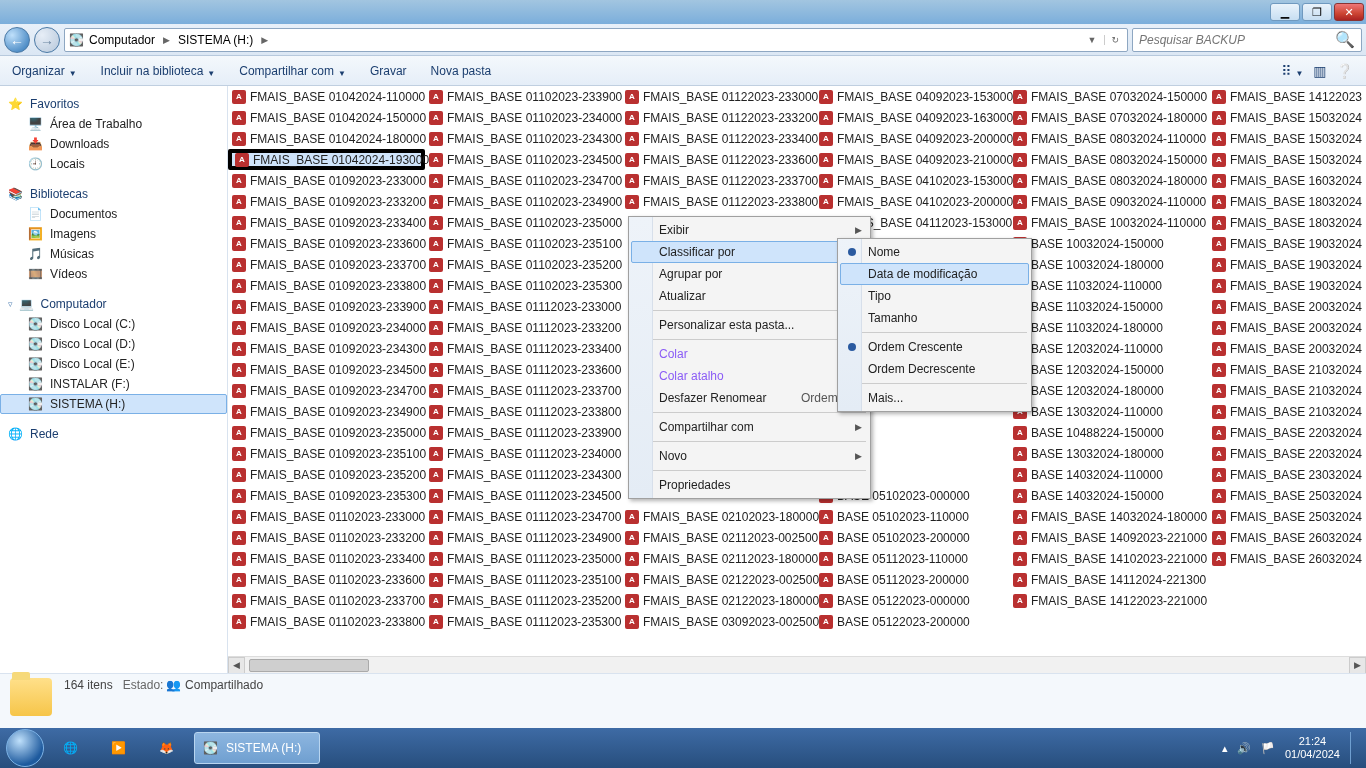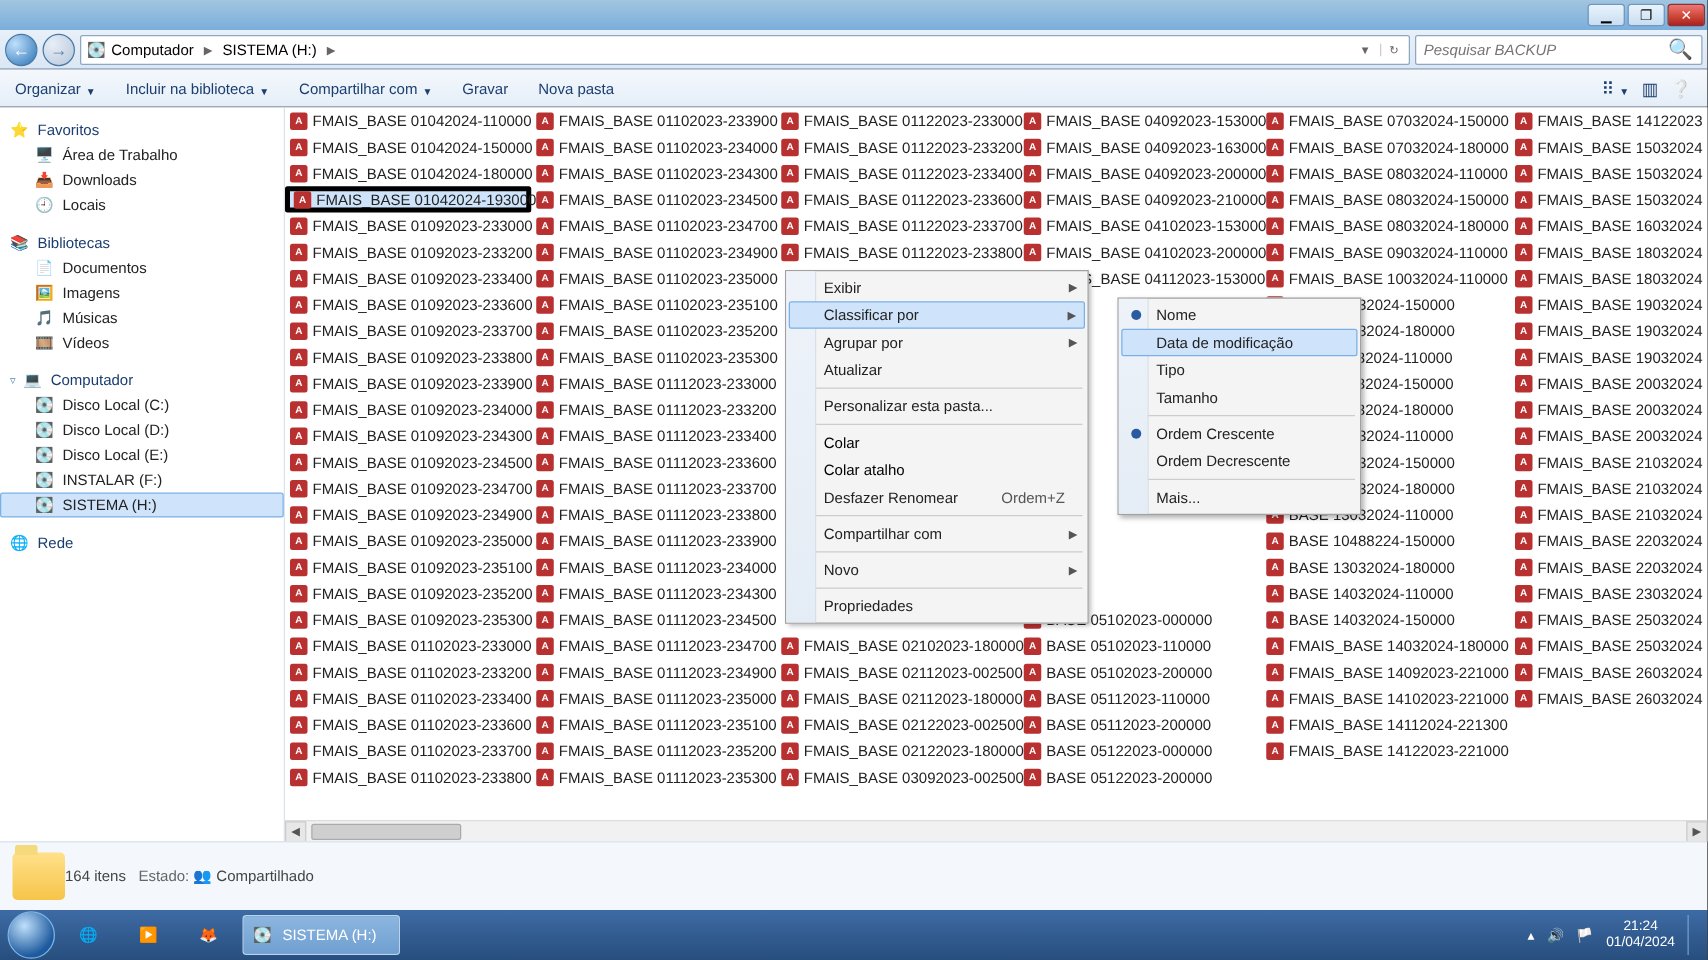--- a/index.html
+++ b/index.html
@@ -71,31 +71,31 @@
   .hscroll .btn { width:17px; height:17px; background:#e7e7e7; border:1px solid #ccc; display:flex; align-items:center; justify-content:center; font-size:9px; color:#555;}
   .hscroll .track { flex:1; height:17px; position:relative;}
   .hscroll .thumb { position:absolute; left:4px; top:2px; width:120px; height:13px; background:#cfcfcf; border:1px solid #aaa; border-radius:2px;}
   
   .ctxmenu {
     position:absolute; background:#f4f4f4; border:1px solid #a0a0a0; box-shadow:2px 2px 4px rgba(0,0,0,.3);
     font-size:12px; color:#222; z-index:50; padding:2px;
   }
   .ctxmenu .mi { display:flex; align-items:center; height:22px; padding:0 22px 0 28px; position:relative; white-space:nowrap;}
   .ctxmenu .mi.hover, .ctxmenu .mi:hover { background:#cfe4fb; border:1px solid #7ab0e6; border-radius:2px; padding:0 21px 0 27px; height:22px;}
-  .ctxmenu .mi.disabled { color:#000000;}
+  .ctxmenu .mi.disabled { color:#8b5cf6;}
   .ctxmenu .mi .sub { position:absolute; right:6px; font-size:9px; color:#555;}
   .ctxmenu .mi .short { position:absolute; right:16px; color:#555;}
   .ctxmenu hr { border:none; border-top:1px solid #ccc; margin:3px 2px;}
   .ctxmenu .iconcol {
     position:absolute; left:0; top:0; bottom:0; width:24px;
     background:linear-gradient(#eef3f9,#e4ecf5); border-right:1px solid #d7dfea;
   }
   .radio { width:8px; height:8px; border-radius:50%; background:#2a5aa0; position:absolute; left:8px;}
   
-  .status { height:55px; background:#f4f8fc; border-top:1px solid #d9e3ef; display:flex; align-items:center; padding:4px 10px; font-size:12px; color:#444;}
+  .status { height:55px; background:#f4f8fc; border-top:1px solid #d9e3ef; display:flex; padding:4px 10px; gap:12px; font-size:12px; color:#444;}
   .status .foldericon {
     width:42px; height:38px; background:linear-gradient(#ffe08a,#f6c549); border-radius:4px; position:relative;
   }
   .status .foldericon::before { content:""; position:absolute; top:-6px; left:2px; width:18px; height:8px; background:#f6d97a; border-radius:2px 2px 0 0;}
   
   .taskbar {
     height:40px; background:linear-gradient(#3e6ba5,#274e7d); display:flex; align-items:center; padding:0 6px; gap:6px;
     color:#fff; font-size:12px;
   }
   .taskbar .tb-btn { width:42px; height:32px; display:flex; align-items:center; justify-content:center; border-radius:3px;}
@@ -830,21 +830,21 @@
       <div class="mi">
           <span>Novo</span>
           <span class="sub">▶</span>
         </div>
       <hr>
       <div class="mi">
           <span>Propriedades</span>
         </div>
     </div>
 
-    <div class="ctxmenu" style="left:666px; top:152px; width:195px">
+    <div class="ctxmenu" style="left:609px; top:152px; width:195px">
       <div class="iconcol"></div>
       <div class="mi">
           <span class="radio"></span>
           <span>Nome</span>
         </div>
       <div class="mi hover">
           <span>Data de modificação</span>
         </div>
       <div class="mi">
           <span>Tipo</span>

